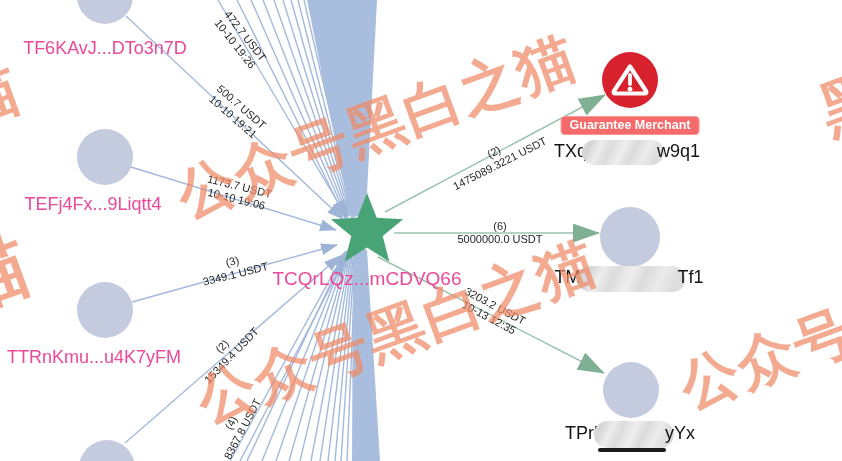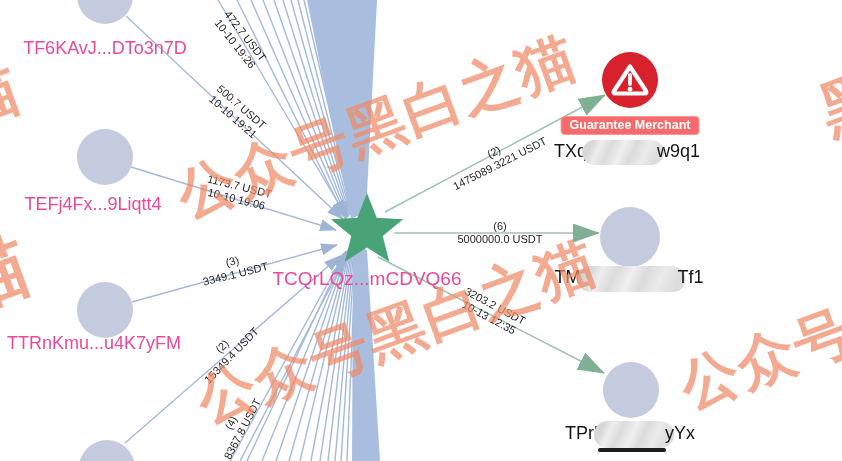--- a/index.html
+++ b/index.html
@@ -110,21 +110,21 @@
     <polygon points="367,193 376.7,217.7 403.1,219.3 382.7,236.1 389.3,261.7 367,247.5 344.7,261.7 351.3,236.1 330.9,219.3 357.3,217.7" fill="#48a377"></polygon>
   </svg>
 
   <div class="node" style="left:77px;top:-32px;width:56px;height:56px;"></div>
   <div class="node-label" style="left:105px;top:48px;">TF6KAvJ...DTo3n7D</div>
 
   <div class="node" style="left:77px;top:129px;width:56px;height:56px;"></div>
   <div class="node-label" style="left:93px;top:204px;">TEFj4Fx...9Liqtt4</div>
 
   <div class="node" style="left:77px;top:282px;width:56px;height:56px;"></div>
-  <div class="node-label" style="left:94px;top:343px;text-align:center;">TTRnKmu...u4K7yFM</div>
+  <div class="node-label" style="left:94px;top:357px;text-align:center;">TTRnKmu...u4K7yFM</div>
 
   <div class="node" style="left:79px;top:440px;width:56px;height:56px;"></div>
 
   <div class="node-label center-label" style="left:367px;top:279px;">TCQrLQz...mCDVQ66</div>
 
   <div class="alert-node" style="left:602px;top:52px;width:56px;height:56px;">
     <svg width="56" height="56" viewBox="0 0 56 56">
       <circle cx="28" cy="28" r="28" fill="#d7222d"></circle>
       <path d="M28 14.5 L44 39 Q45.3 41.5 42.5 41.5 L13.5 41.5 Q10.7 41.5 12 39 Z" fill="#d7222d" stroke="#ffffff" stroke-width="4.2" stroke-linejoin="round"></path>
       <line x1="28" y1="23" x2="28" y2="32" stroke="#ffffff" stroke-width="3.8" stroke-linecap="round"></line>

